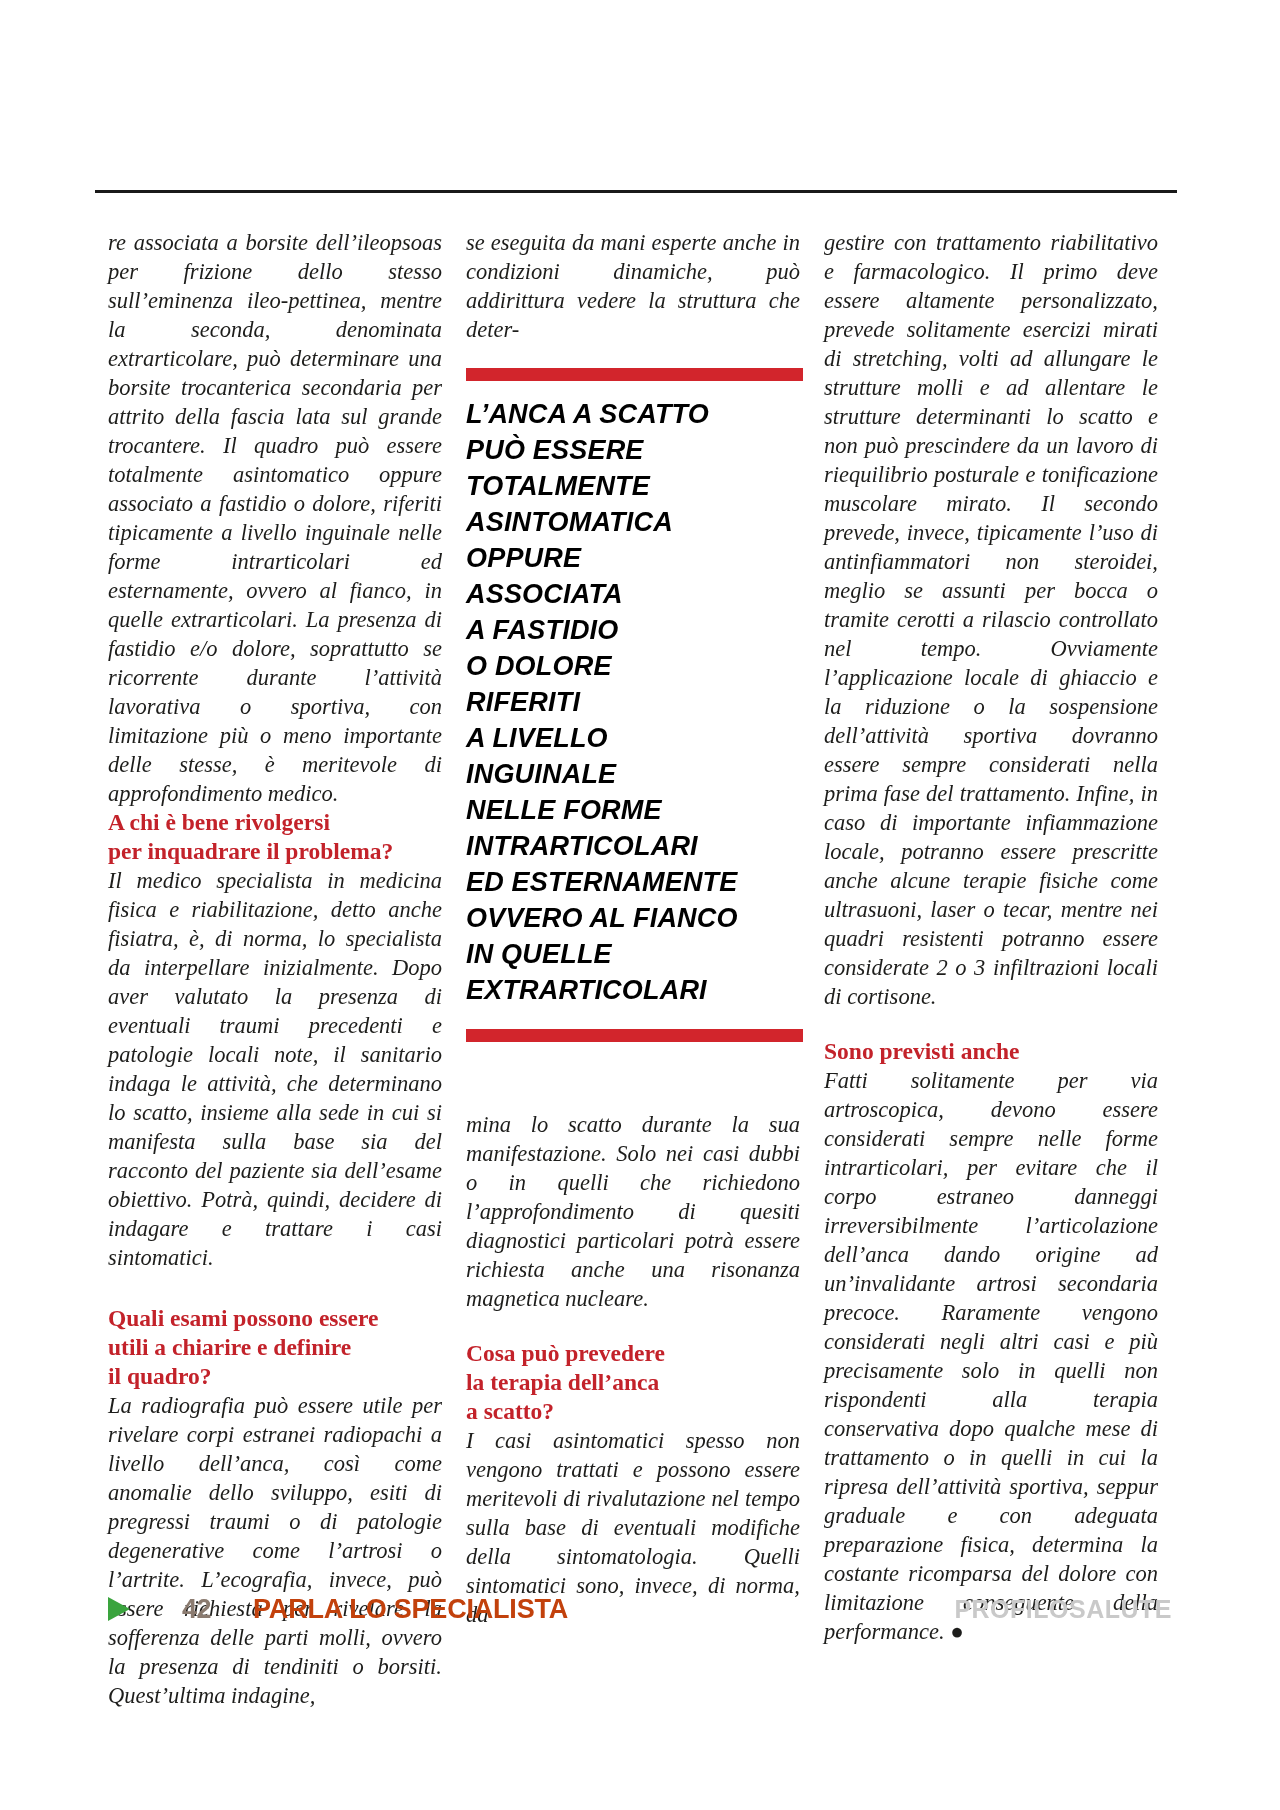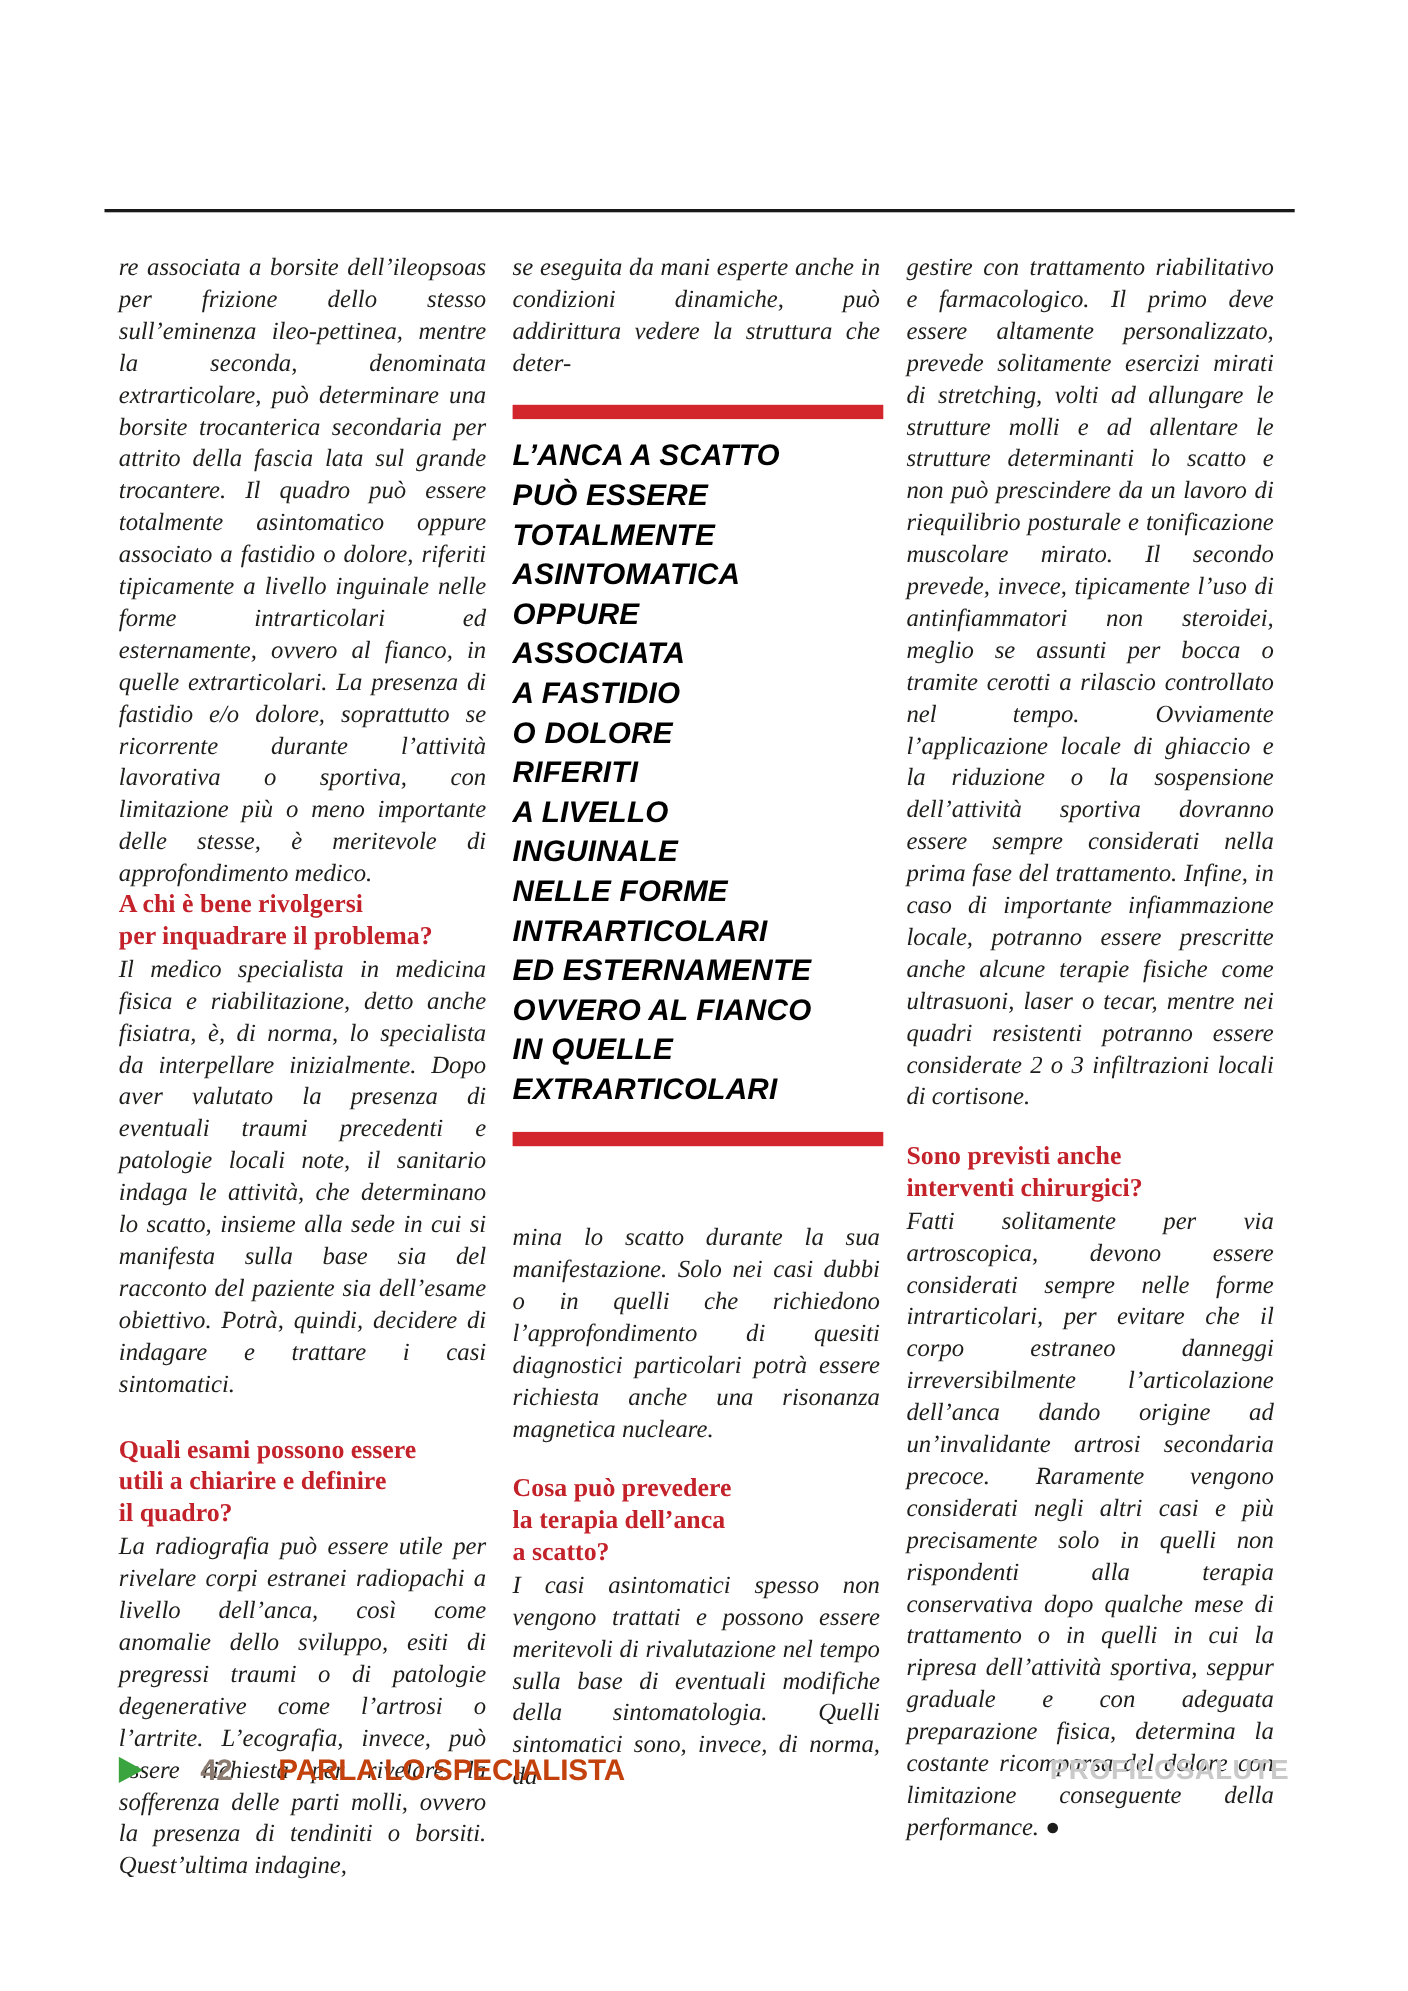--- a/index.html
+++ b/index.html
@@ -130,21 +130,20 @@
         <div>la terapia dell’anca</div>
         <div>a scatto?</div>
       </div>
     <p class="para">I casi asintomatici spesso non vengono trattati e possono essere meritevoli di rivalutazione nel tempo sulla base di eventuali modifiche della sintomatologia. Quelli sintomatici sono, invece, di norma, da</p>
   </div>
 
   <div class="col">
     <p class="para">gestire con trattamento riabilitativo e farmacologico. Il primo deve essere altamente personalizzato, prevede solitamente esercizi mirati di stretching, volti ad allungare le strutture molli e ad allentare le strutture determinanti lo scatto e non può prescindere da un lavoro di riequilibrio posturale e tonificazione muscolare mirato. Il secondo prevede, invece, tipicamente l’uso di antinfiammatori non steroidei, meglio se assunti per bocca o tramite cerotti a rilascio controllato nel tempo. Ovviamente l’applicazione locale di ghiaccio e la riduzione o la sospensione dell’attività sportiva dovranno essere sempre considerati nella prima fase del trattamento. Infine, in caso di importante infiammazione locale, potranno essere prescritte anche alcune terapie fisiche come ultrasuoni, laser o tecar, mentre nei quadri resistenti potranno essere considerate 2 o 3 infiltrazioni locali di cortisone.</p>
     <div class="red-heading small-gap-above">
         <div>Sono previsti anche</div>
-        <div>interventi chirurgici?</div>
       </div>
     <p class="para">Fatti solitamente per via artroscopica, devono essere considerati sempre nelle forme intrarticolari, per evitare che il corpo estraneo danneggi irreversibilmente l’articolazione dell’anca dando origine ad un’invalidante artrosi secondaria precoce. Raramente vengono considerati negli altri casi e più precisamente solo in quelli non rispondenti alla terapia conservativa dopo qualche mese di trattamento o in quelli in cui la ripresa dell’attività sportiva, seppur graduale e con adeguata preparazione fisica, determina la costante ricomparsa del dolore con limitazione conseguente della performance. ●</p>
   </div>
 
 </div>
 
 <div class="footer">
   <span class="footer-arrow"></span>
   <span class="page-number">42</span>
   <span class="section-title">PARLA LO SPECIALISTA</span>

